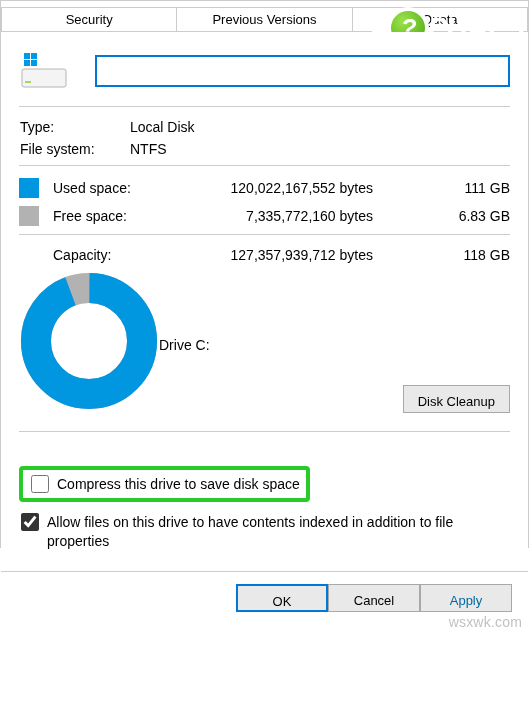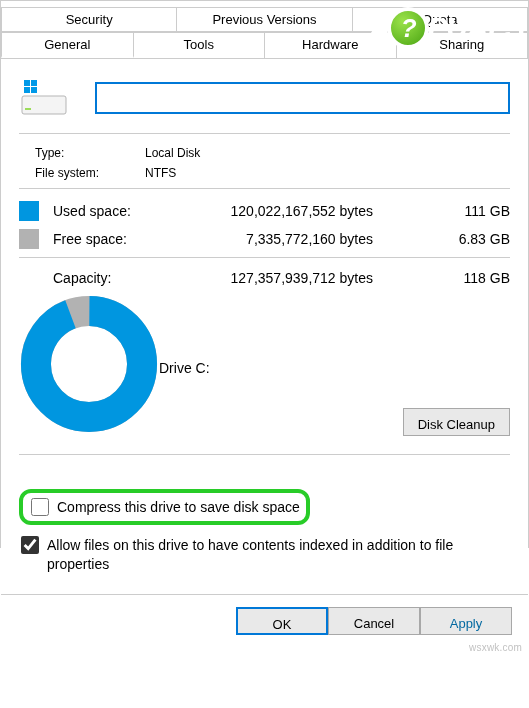--- a/index.html
+++ b/index.html
@@ -55,21 +55,21 @@
     flex: 1;
     height: 32px;
     border: 2px solid #0078d7;
     padding: 2px 6px;
     font-size: 14px;
     outline: none;
   }
 
   .sep { border: none; border-top: 1px solid #ccc; margin: 8px 0 12px 0; }
 
-  .info-row { display: flex; margin: 6px 16px; font-size: 12px; }
+  .info-row { display: flex; margin: 6px 1px; font-size: 14px; }
   .info-label { width: 110px; }
   .info-value { }
 
   .space-row { display: flex; align-items: center; margin: 8px 0; font-size: 14px; }
   .swatch { width: 20px; height: 20px; margin-right: 14px; }
   .swatch.used { background: #0096e0; }
   .swatch.free { background: #b2b2b2; }
   .space-label { width: 120px; }
   .space-bytes { width: 200px; text-align: right; }
   .space-human { flex:1; text-align: right; }
@@ -98,39 +98,39 @@
 
   .check-row { display:flex; align-items:flex-start; margin: 10px 0; font-size: 14px; }
   .check-row input[type=checkbox] {
     width: 18px; height: 18px; margin: 1px 8px 0 2px;
     accent-color: #333;
   }
   .check-label { flex:1; padding-top: 1px; line-height: 1.35; }
 
   .highlight-green {
     border: 4px solid #28cc28;
-    border-radius: 12px;
+    border-radius: 4px;
     padding: 4px 6px;
     display: inline-flex;
     align-items: center;
   }
 
   .button-bar {
     border-top: 1px solid #ccc;
     padding: 12px 16px 20px 0;
     display: flex;
     justify-content: flex-end;
     background: #fff;
   }
 
   .watermark {
     position: absolute;
     right: 6px;
     bottom: 2px;
-    font-size: 10px;
+    font-size: 14px;
     color: #c2c2c2;
     letter-spacing: 0.2px;
   }
 
   .brand-overlay {
     position: absolute;
     top: 6px;
     right: 4px;
     font-size: 30px;
     font-weight: 800;
@@ -156,26 +156,20 @@
 <body>
 
 <div class="window">
 
   <div class="tabs-wrap" style="position:relative;">
     <div class="tab-row">
       <div class="tab">Security</div>
       <div class="tab">Previous Versions</div>
       <div class="tab">Quota</div>
     </div>
-    <div class="tab-row">
-      <div class="tab active">General</div>
-      <div class="tab">Tools</div>
-      <div class="tab">Hardware</div>
-      <div class="tab">Sharing</div>
-    </div>
     <div class="tab-area-border"></div>
 
     <div class="brand-overlay">
       <span>A</span>
       <span class="circle">?</span>
       <span>PUALS</span>
     </div>
   </div>
 
   <div class="pane">

